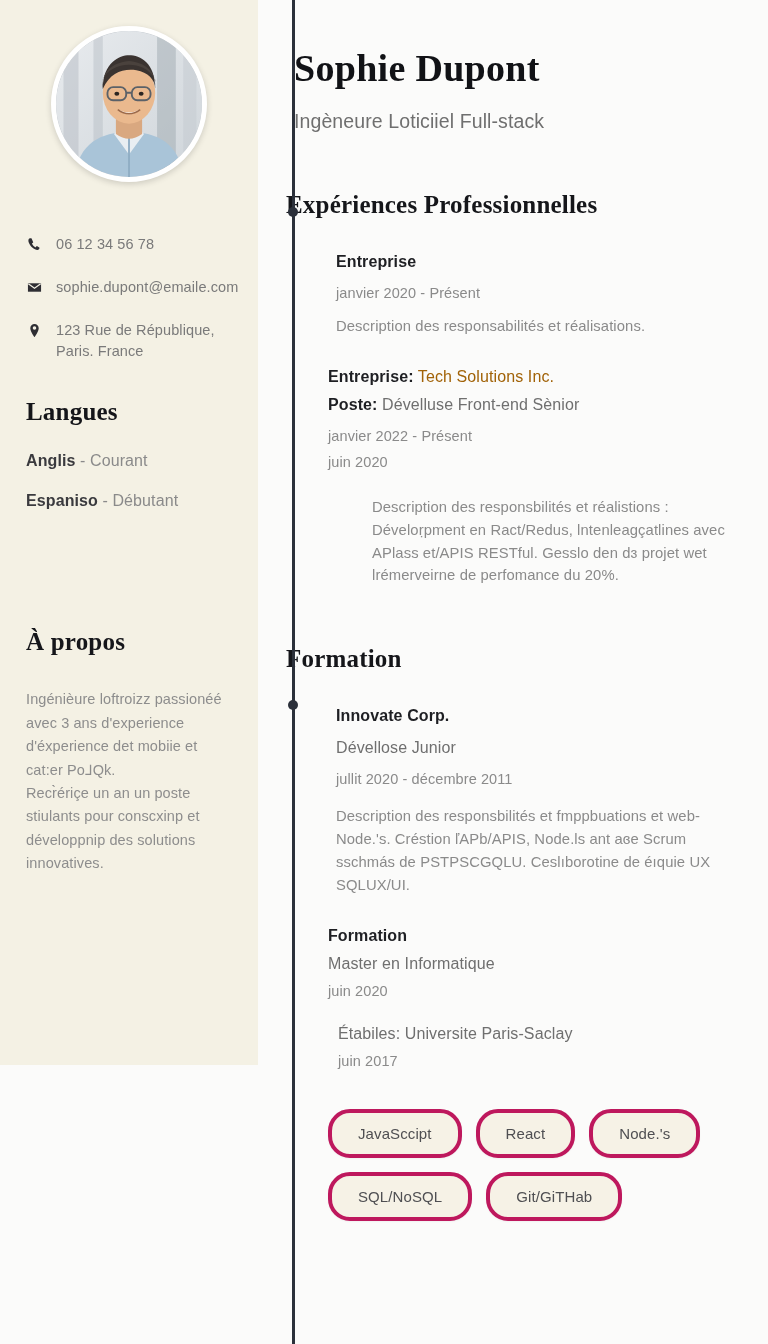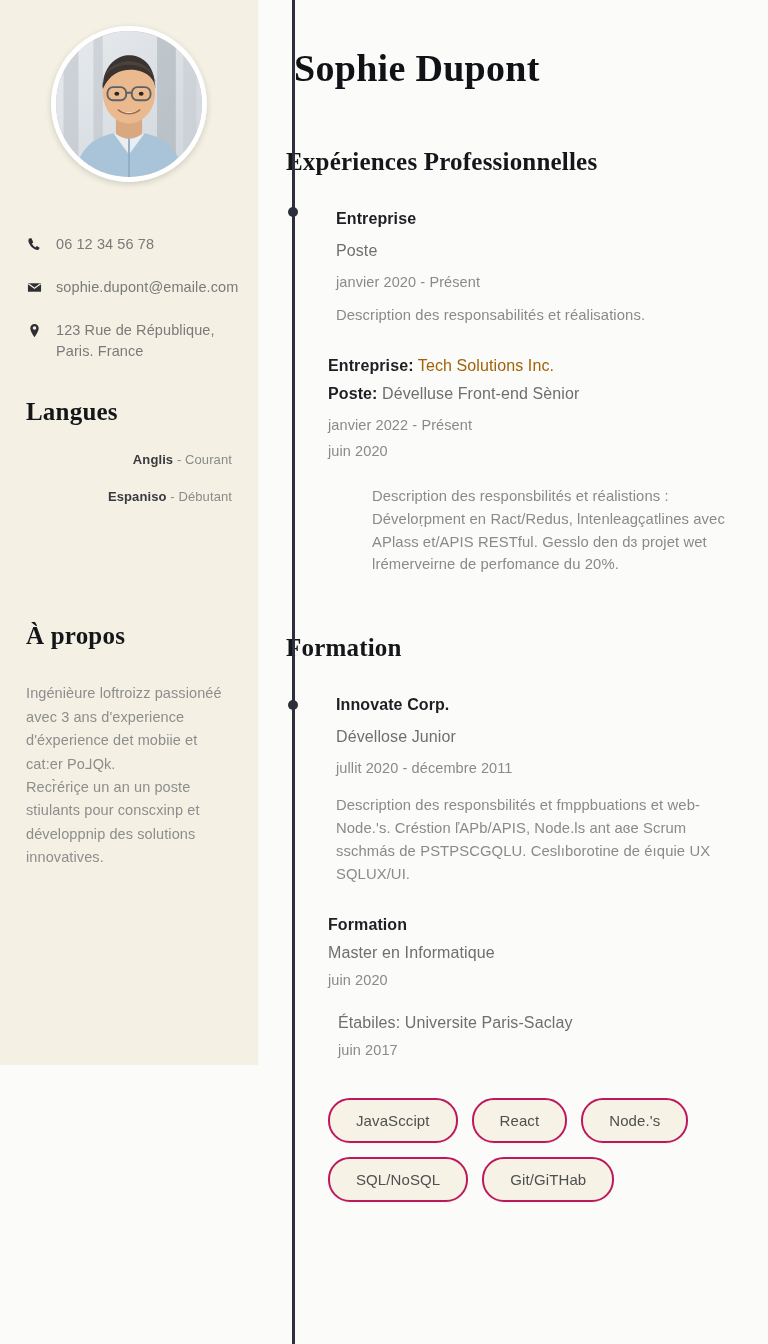--- a/index.html
+++ b/index.html
@@ -90,25 +90,24 @@
     font-size: 25px;
     color: #15161a;
     letter-spacing: 0.2px;
   }
 
   .langues { margin-top: 36px; }
 
   .lang-list { margin-top: 26px; }
 
   .lang-item {
-    font-size: 13px;
+    font-size: 16px;
     color: #8a8a8a;
     margin-bottom: 22px;
     letter-spacing: 0.1px;
-    text-align: right;
   }
   .lang-item b {
     color: #3a3a3e;
     font-weight: 700;
   }
 
   .apropos { margin-top: 118px; }
 
   .apropos-text {
     margin-top: 32px;
@@ -221,21 +220,21 @@
     margin-left: 34px;
     margin-top: 40px;
     display: flex;
     flex-wrap: wrap;
     gap: 14px 14px;
     max-width: 400px;
   }
 
   .chip {
     background: #f6f2e6;
-    border: 2px solid #be185d;
+    border: 4px solid #be185d;
     border-radius: 22px;
     padding: 12px 26px;
     font-size: 15px;
     color: #4f4f52;
     letter-spacing: 0.1px;
     box-shadow: 0 1px 2px rgba(0,0,0,0.04);
     white-space: nowrap;
   }
 </style>
 </head>
@@ -344,27 +343,27 @@
   </aside>
 
   <div class="timeline">
     <span class="tl-dot" style="top:207px"></span>
     <span class="tl-dot" style="top:700px"></span>
   </div>
 
   <main class="main">
 
     <h1 class="name">Sophie Dupont</h1>
+    <div class="job-title">Ingèneure Loticiiel Full-stack</div>
 
     <section class="sec-exp">
       <h2 class="section-heading">Expériences Professionnelles</h2>
 
       <div class="entry m34">
         <div class="entry-title">Entreprise</div>
-        <div class="entry-sub m14">Poste</div>
         <div class="entry-date m14">janvier 2020 - Présent</div>
         <div class="entry-desc m14">Description des responsabilités et réalisations.</div>
       </div>
 
       <div class="entry m30">
         <div class="entry-title">
           <span class="lbl">Entreprise:</span><span class="val"> Tech Solutions Inc.</span>
         </div>
         <div class="entry-sub m10">
           <span class="lbl">Poste:</span><span> Dévelluse Front-end Sènior</span>

